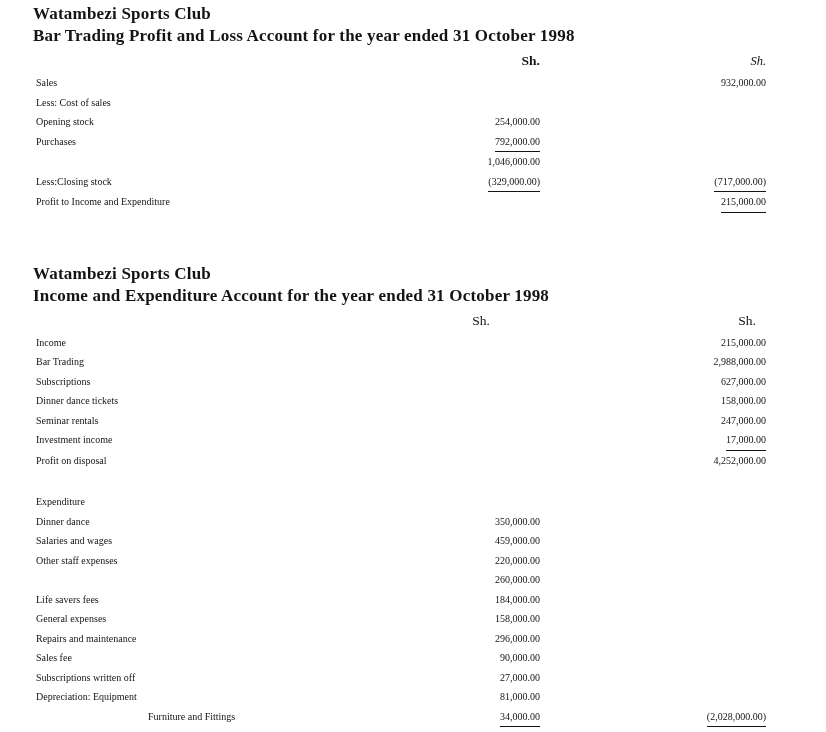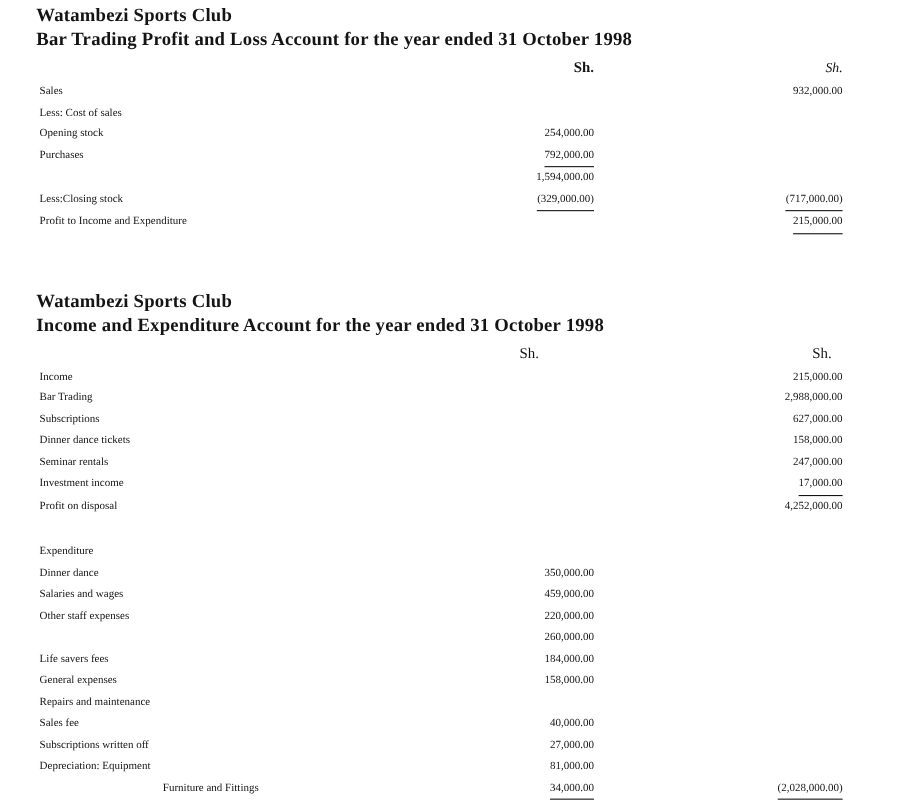--- a/index.html
+++ b/index.html
@@ -81,21 +81,21 @@
         <div class="col-mid"><span class="num">254,000.00</span></div>
         <div class="col-right"><span class="num"></span></div>
       </div>
       <div class="row">
         <div class="label">Purchases</div>
         <div class="col-mid"><span class="num u">792,000.00</span></div>
         <div class="col-right"><span class="num"></span></div>
       </div>
       <div class="row">
         <div class="label"></div>
-        <div class="col-mid"><span class="num">1,594,000.00</span></div>
+        <div class="col-mid"><span class="num">1,046,000.00</span></div>
         <div class="col-right"><span class="num"></span></div>
       </div>
       <div class="row">
         <div class="label">Less:Closing stock</div>
         <div class="col-mid"><span class="num u">(329,000.00)</span></div>
         <div class="col-right"><span class="num u">(717,000.00)</span></div>
       </div>
       <div class="row">
         <div class="label">Profit to Income and Expenditure</div>
         <div class="col-mid"><span class="num"></span></div>
@@ -186,25 +186,26 @@
         <div class="col-mid"><span class="num">184,000.00</span></div>
         <div class="col-right"><span class="num"></span></div>
       </div>
       <div class="row">
         <div class="label">General expenses</div>
         <div class="col-mid"><span class="num">158,000.00</span></div>
         <div class="col-right"><span class="num"></span></div>
       </div>
       <div class="row">
         <div class="label">Repairs and maintenance</div>
+        <div class="col-mid"><span class="num">296,000.00</span></div>
         <div class="col-right"><span class="num"></span></div>
       </div>
       <div class="row">
         <div class="label">Sales fee</div>
-        <div class="col-mid"><span class="num">40,000.00</span></div>
+        <div class="col-mid"><span class="num">90,000.00</span></div>
         <div class="col-right"><span class="num"></span></div>
       </div>
       <div class="row">
         <div class="label">Subscriptions written off</div>
         <div class="col-mid"><span class="num">27,000.00</span></div>
         <div class="col-right"><span class="num"></span></div>
       </div>
       <div class="row">
         <div class="label">Depreciation: Equipment</div>
         <div class="col-mid"><span class="num">81,000.00</span></div>

